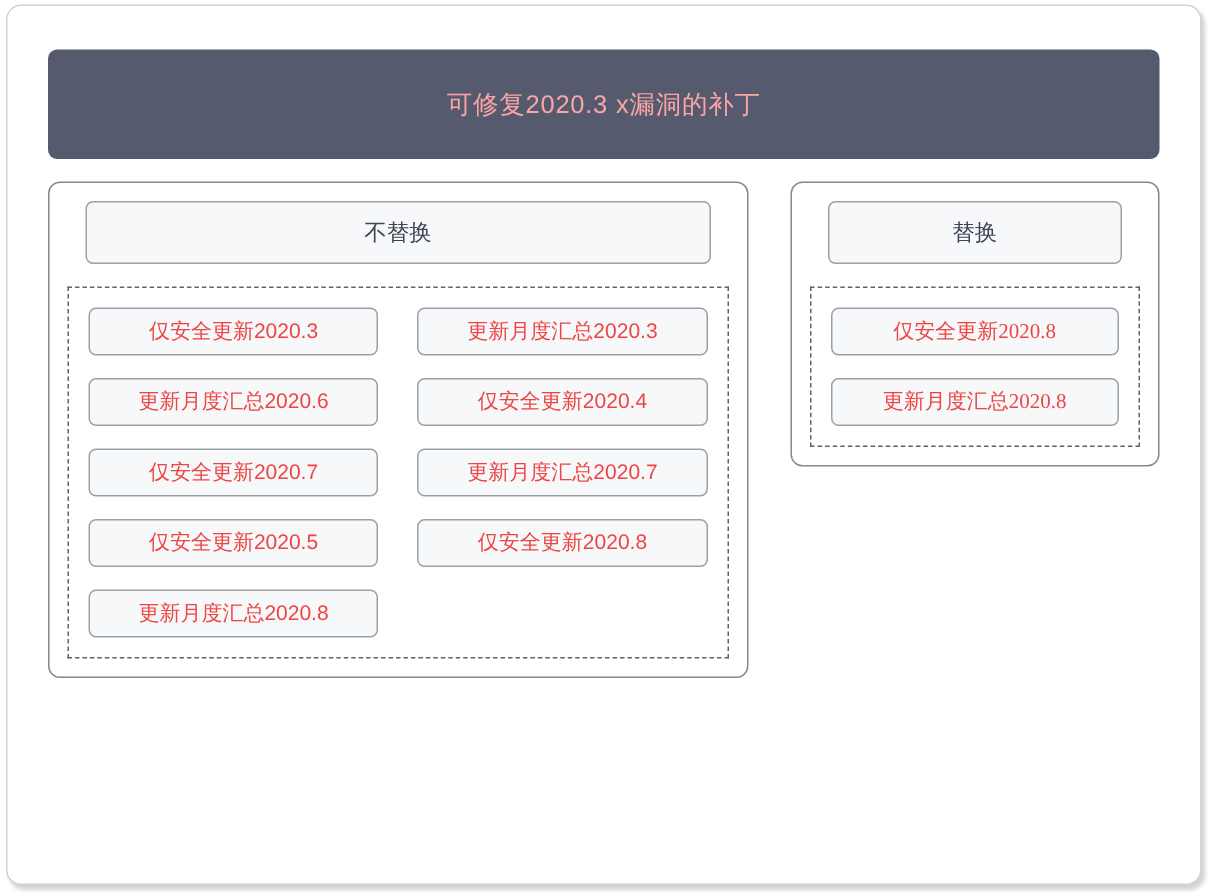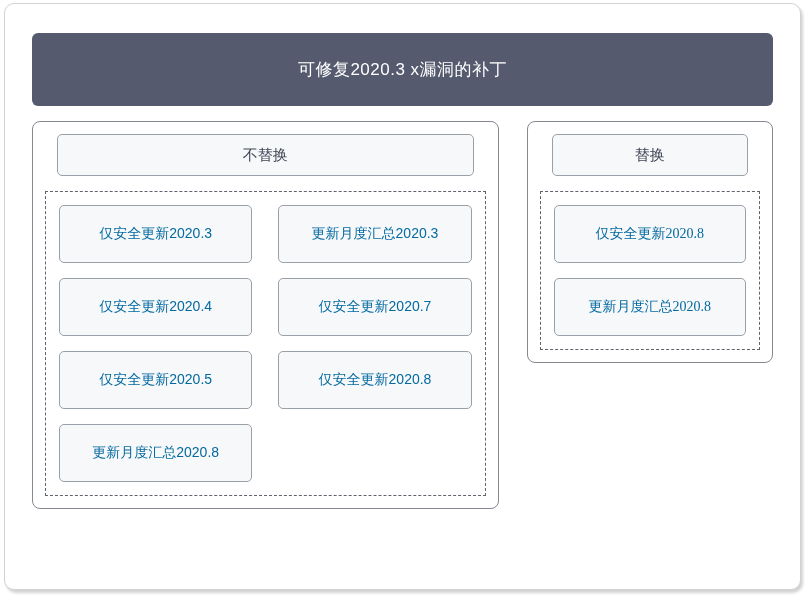--- a/index.html
+++ b/index.html
@@ -23,21 +23,21 @@
     box-shadow: 2px 3px 3px rgba(0,0,0,0.18);
     padding: 29px 27px;
   }
   .titlebar {
     height: 73px;
     background: #555a6e;
     border-radius: 6px;
     display: flex;
     align-items: center;
     justify-content: center;
-    color: #ffffff;
+    color: #fca5a5;
     font-size: 17px;
     letter-spacing: 0.5px;
     margin-bottom: 15px;
   }
   .content {
     display: flex;
     gap: 28px;
     align-items: flex-start;
   }
   .panel {
@@ -71,51 +71,53 @@
     grid-template-columns: 1fr 1fr;
     gap: 15px 26px;
   }
   .patch-col {
     display: flex;
     flex-direction: column;
     gap: 15px;
   }
   .patch-box {
     box-sizing: border-box;
-    height: 58px;
+    height: 32px;
     border: 1px solid #9aa0a8;
     border-radius: 5px;
     background: #f7f8f9;
     display: flex;
     align-items: center;
     justify-content: center;
     font-size: 14px;
-    color: #0369a1;
+    color: #ef4444;
     white-space: nowrap;
   }
 </style>
 </head>
 <body>
 
 <div class="card">
 
   <div class="titlebar">
     <span>可修复2020.3 x漏洞的补丁</span>
   </div>
 
   <div class="content">
 
     <div class="panel panel-left">
       <div class="group-header">不替换</div>
       <div class="dashed-group">
         <div class="patch-grid">
           <div class="patch-box">仅安全更新2020.3</div>
           <div class="patch-box">更新月度汇总2020.3</div>
+          <div class="patch-box">更新月度汇总2020.6</div>
           <div class="patch-box">仅安全更新2020.4</div>
           <div class="patch-box">仅安全更新2020.7</div>
+          <div class="patch-box">更新月度汇总2020.7</div>
           <div class="patch-box">仅安全更新2020.5</div>
           <div class="patch-box">仅安全更新2020.8</div>
           <div class="patch-box">更新月度汇总2020.8</div>
         </div>
       </div>
     </div>
 
     <div class="panel panel-right">
       <div class="group-header">替换</div>
       <div class="dashed-group">

